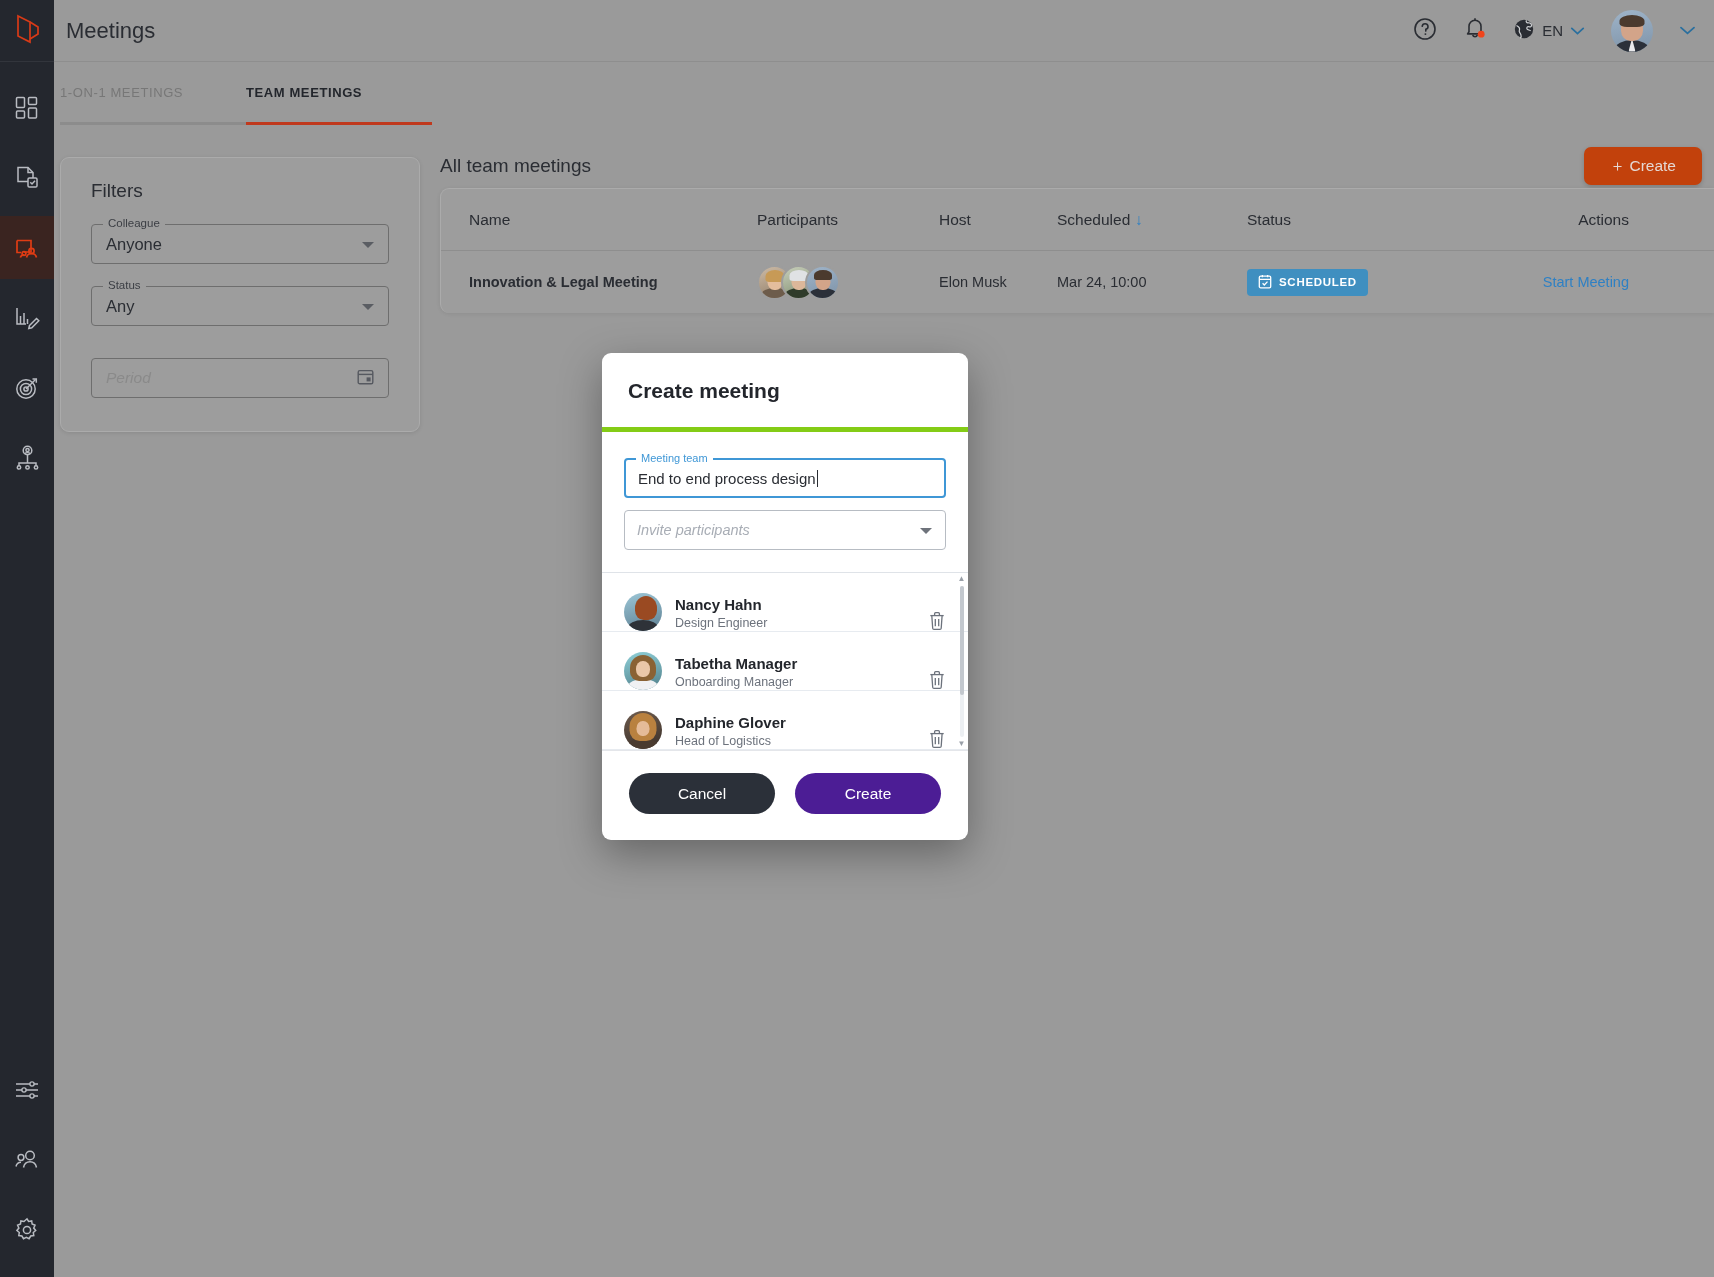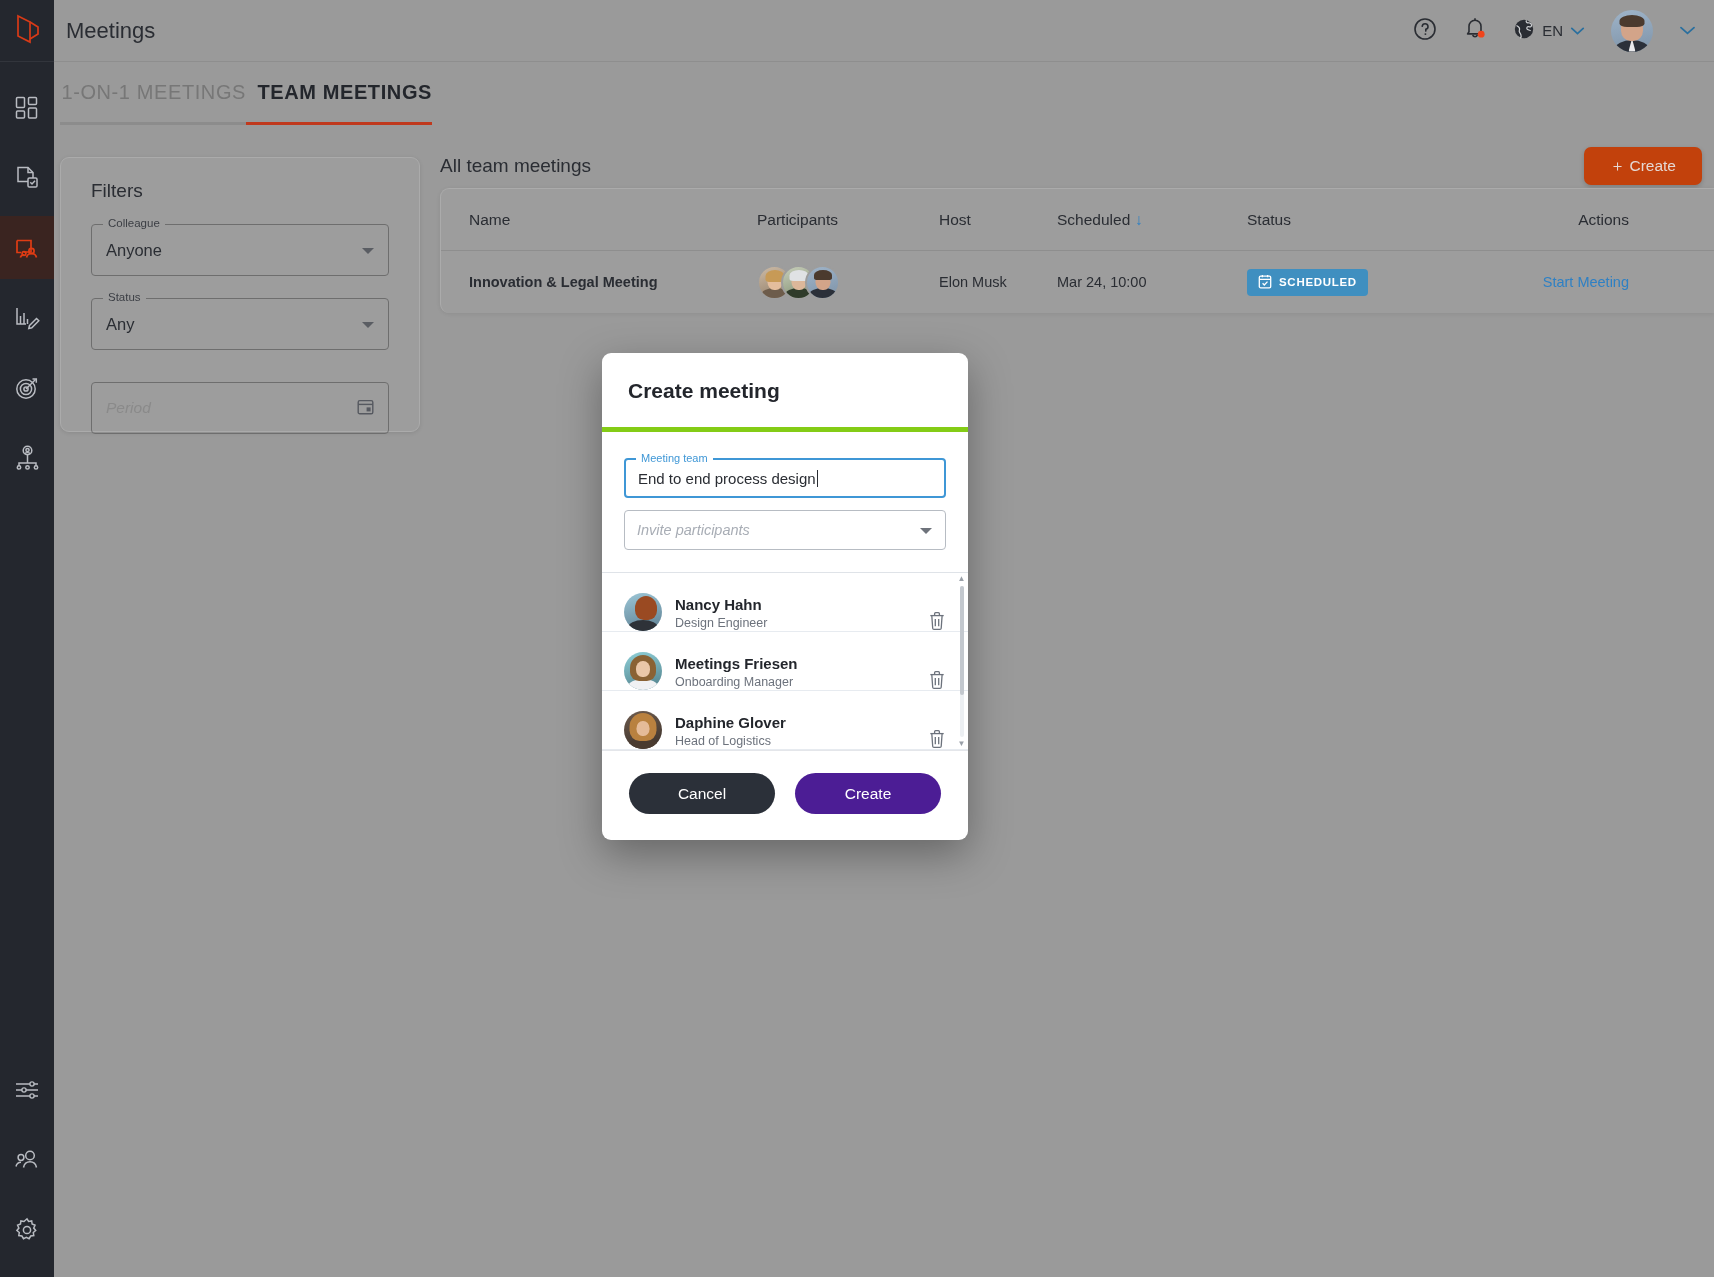--- a/index.html
+++ b/index.html
@@ -88,22 +88,22 @@
 
   
   .tabs-bar {
     position: absolute; left: 54px; top: 62px;
     width: 1660px; height: 63px;
     background: #9a9a9a;
     display: flex; align-items: flex-end;
   }
   .tab {
     width: 186px; height: 62px;
-    display: flex; align-items: center; justify-content: flex-end;
-    font-size: 20px; letter-spacing: 0.6px;
+    display: flex; align-items: center; justify-content: flex-start;
+    font-size: 13px; letter-spacing: 0.6px;
     cursor: pointer;
     border-bottom: 3px solid #8c8c8c;
   }
   .tab:first-child { margin-left: 6px; }
   .tab.inactive { color: #777777; }
   .tab.active { color: #23262c; font-weight: 700; border-bottom: 3px solid #c0391d; }
 
   
   .content {
     position: absolute; left: 54px; top: 125px;
@@ -120,21 +120,21 @@
     border-radius: 9px;
     box-shadow: 0 1px 4px rgba(0,0,0,0.10);
   }
   .filters-title {
     margin: 22px 0 0 30px;
     font-size: 19px; color: #2a2d33;
   }
   .field {
     position: relative;
     margin: 22px 30px 0 30px;
-    height: 52px;
+    height: 40px;
     border: 1px solid #6e6e6e;
     border-radius: 4px;
     display: flex; align-items: center;
   }
   .field .legend {
     position: absolute; top: -8px; left: 11px;
     background: #9d9d9d; padding: 0 5px;
     font-size: 11.5px; color: #3b3e44;
   }
   .field .val { padding-left: 14px; font-size: 16.5px; color: #2a2d33; }
@@ -647,21 +647,21 @@
         </div>
 
         <div class="prow">
           <div class="pav" style="background:linear-gradient(165deg,#8fd0d8 0%,#4f7d88 100%)">
             <div class="ph-body" style="width:30px;height:15px;background:#f0f1f3"></div>
             <div class="ph-face" style="top:22%;width:15px;height:17px;background:#eac7a8"></div>
             <div class="ph-hair" style="top:7%;width:26px;height:26px;border-radius:50% 50% 35% 35%;background:#8a6234"></div>
             <div class="ph-face" style="top:24%;width:14px;height:16px;background:#eac7a8;z-index:3"></div>
           </div>
           <div class="pinfo">
-            <div class="pname">Meetings Friesen</div>
+            <div class="pname">Tabetha Manager</div>
             <div class="prole">Onboarding Manager</div>
           </div>
           <span class="pdel">
             <svg width="18" height="20" viewBox="0 0 18 20" fill="none" stroke="#6c727c" stroke-width="1.3">
               <path d="M2.3 4.6 h13.4"></path>
               <path d="M6.6 4.6 v-1.9 a1 1 0 0 1 1-1 h2.8 a1 1 0 0 1 1 1 v1.9"></path>
               <path d="M3.8 4.6 l0.9 12.6 a1.3 1.3 0 0 0 1.3 1.2 h5.9 a1.3 1.3 0 0 0 1.3-1.2 l0.9-12.6"></path>
               <path d="M7.3 8 v7.2 M10.7 8 v7.2"></path>
             </svg>
           </span>

